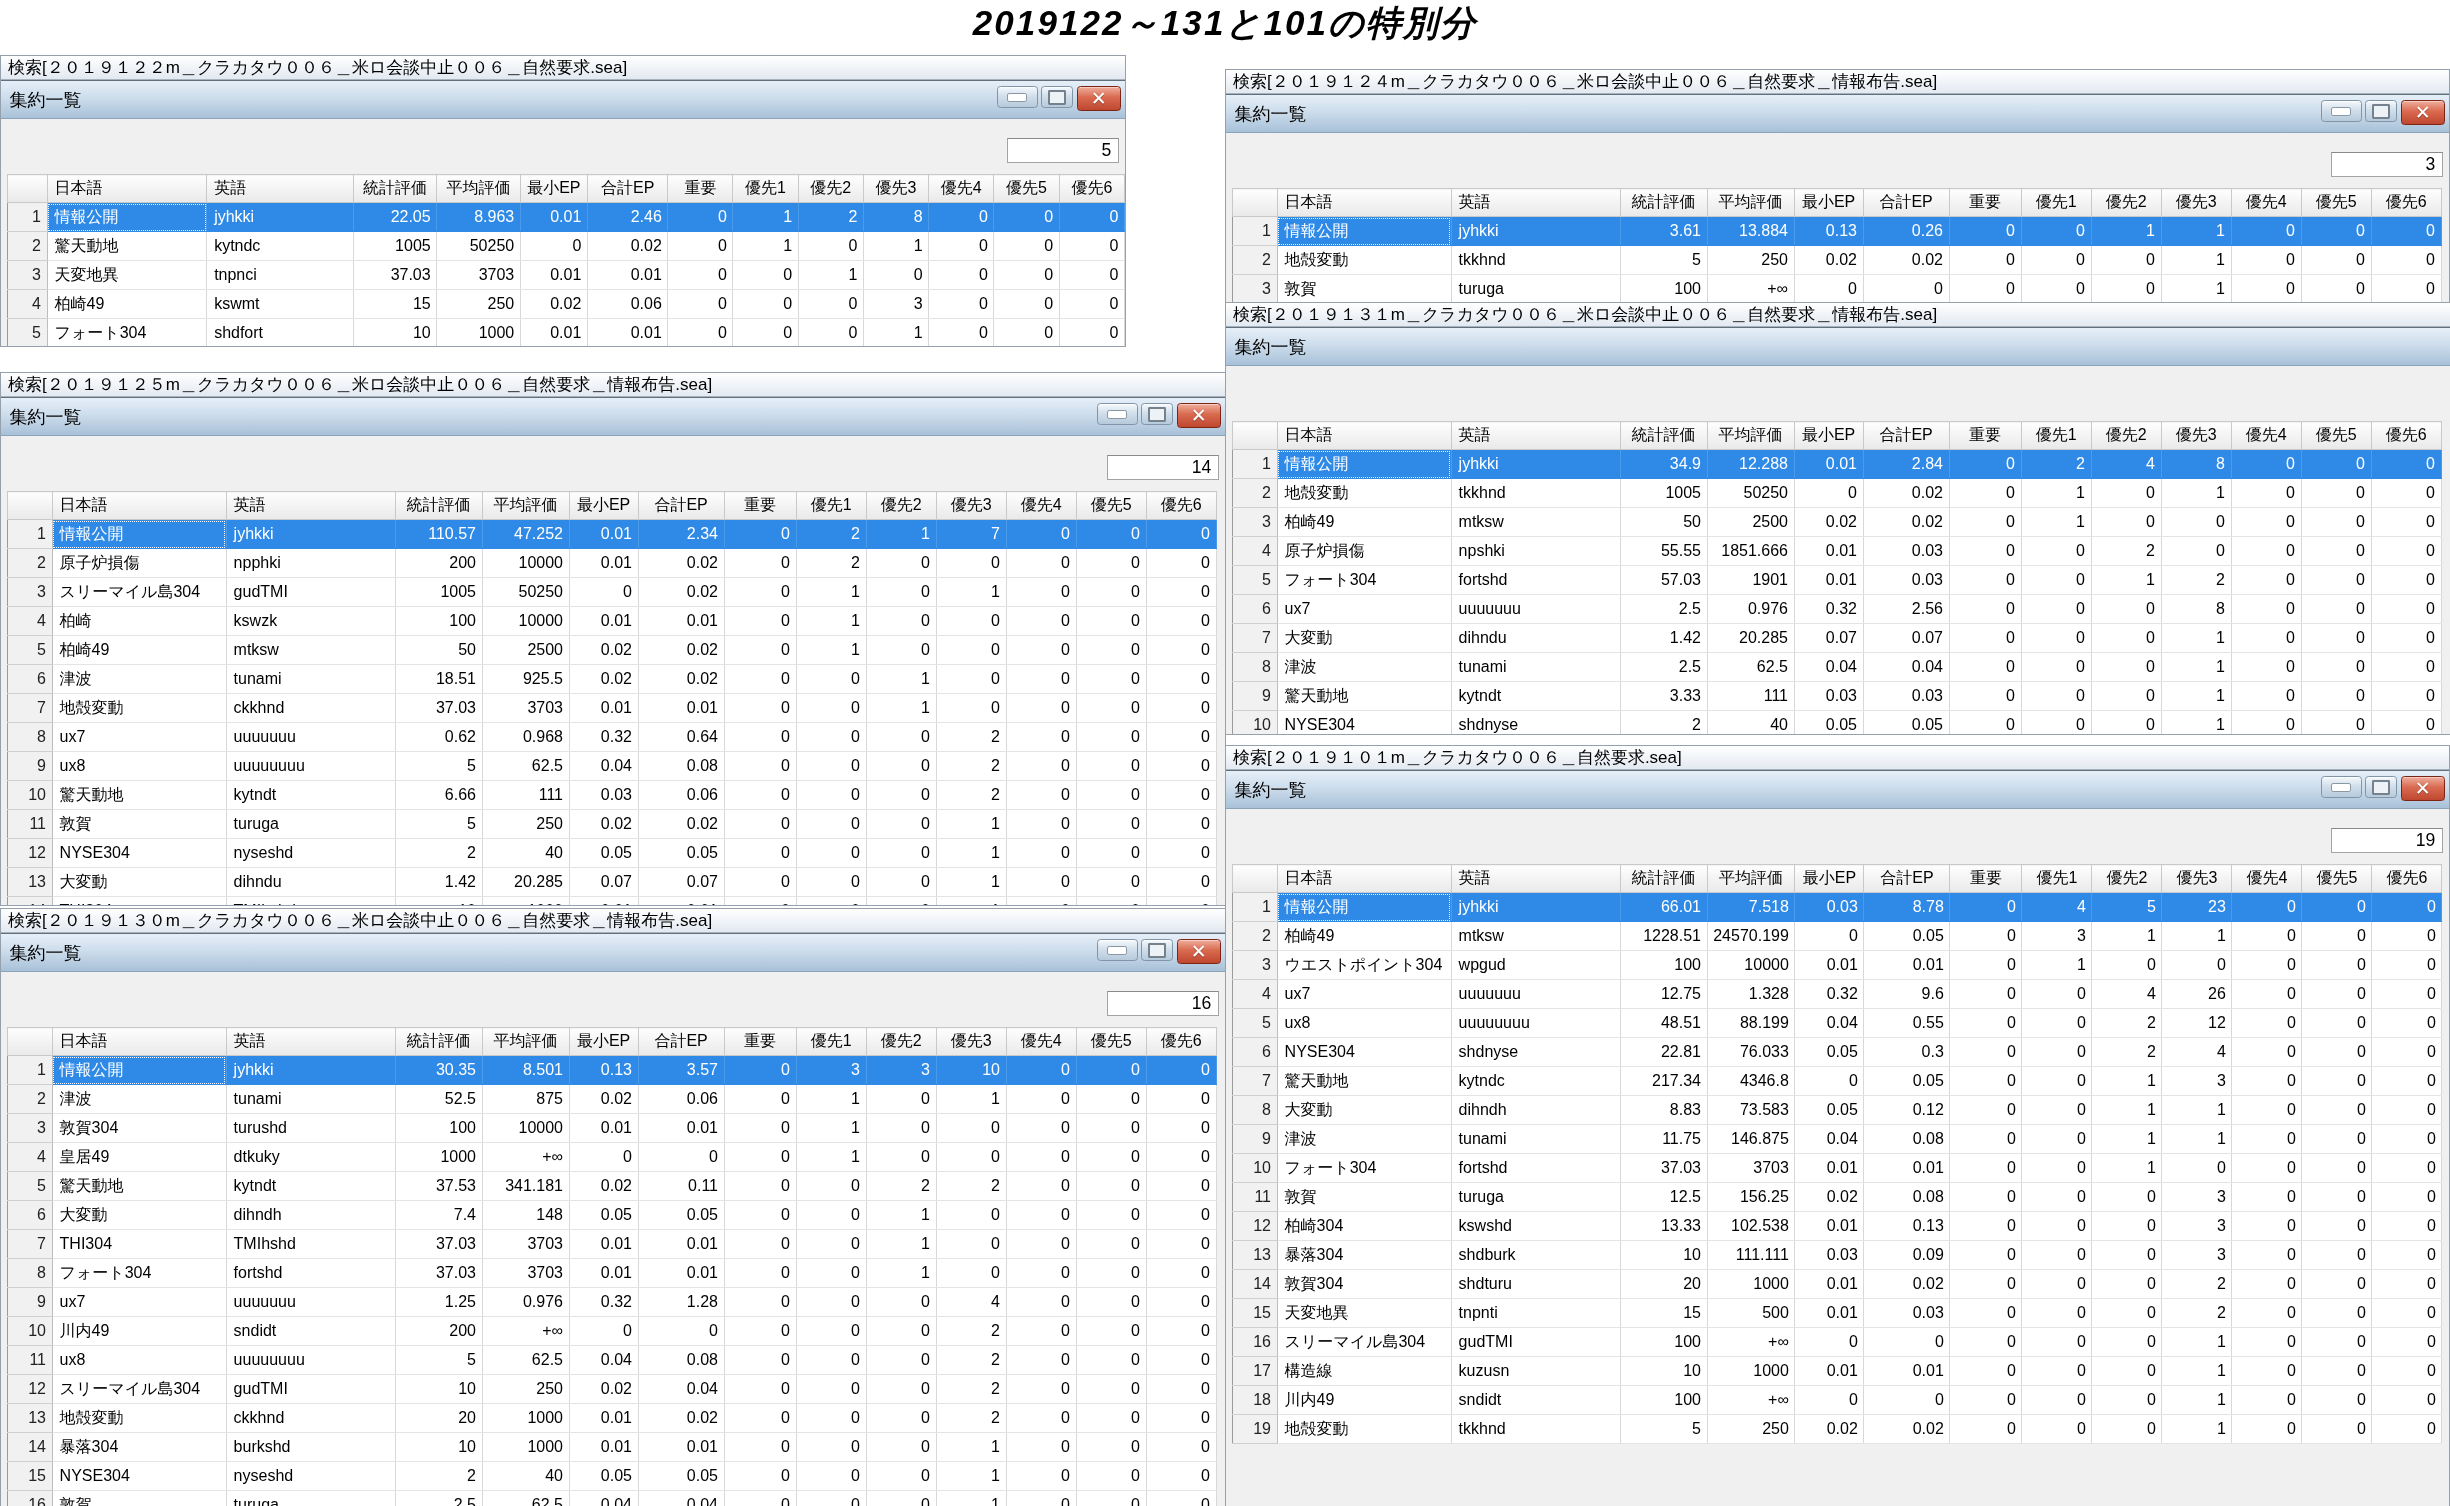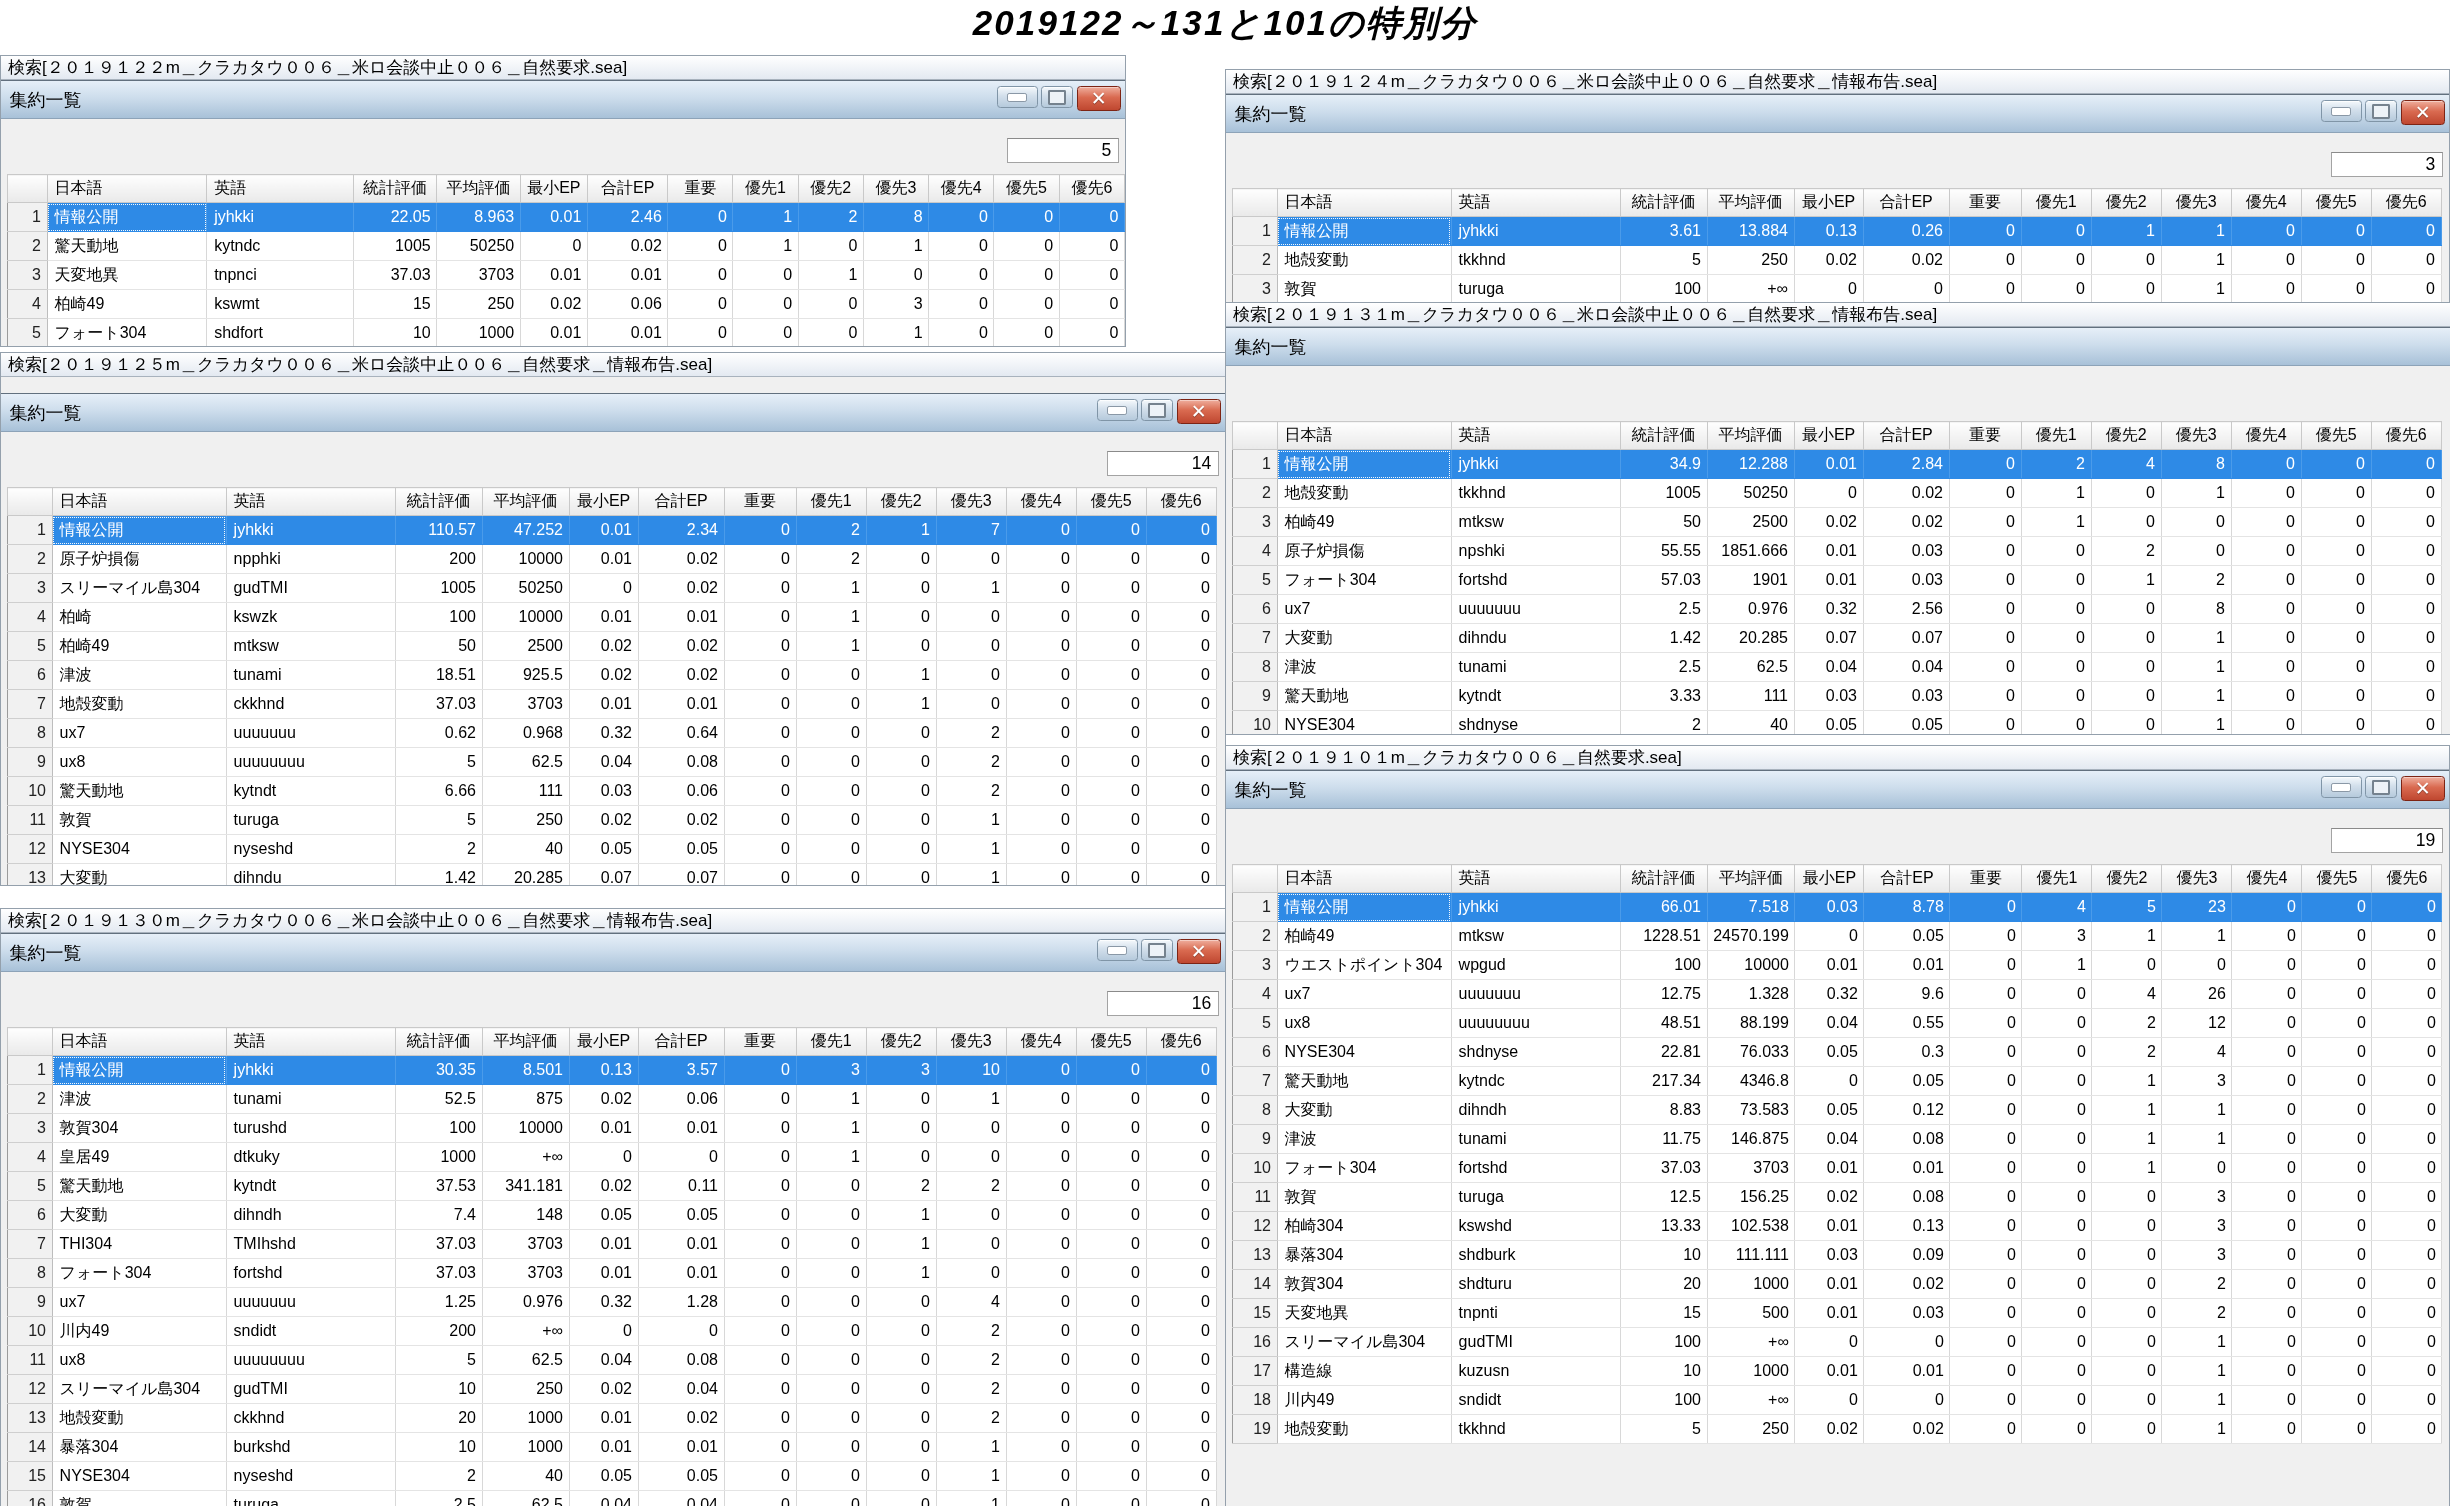--- a/index.html
+++ b/index.html
@@ -74,21 +74,21 @@
   .tbl td.num{text-align:right;}
   tr.sel td.jp,tr.sel td.en,tr.sel td.num{
     background:#2E8AE6;color:#ffffff;border-right-color:#4a9bea;border-bottom-color:#2E8AE6;
   }
   tr.sel td.jp{outline:1.4px dotted rgba(255,255,255,.95);outline-offset:-2.1px;}
   col.c-rn{width:45px;} col.c-jp{width:174px;} col.c-en{width:169px;}
   col.c-v1{width:87px;} col.c-v2{width:87px;} col.c-v3{width:69px;}
   col.c-v4{width:86px;} col.c-v5{width:72px;} col.c-p{width:70px;}
   
   #win-tl{left:0;   top:78;  width:1126px;height:292px;z-index:1;top:55px;}
-  #win-ml{left:0;   top:352px;width:1226px;height:534px;z-index:1;gap:16px;}
+  #win-ml{left:0;   top:372px;width:1226px;height:534px;z-index:1;}
   #win-bl{left:0;   top:908px;width:1226px;height:632px;z-index:1;}
   #win-tr{left:1225px;top:51px;  width:1225px;height:234px;z-index:2;margin-top:18px;}
   #win-mr{left:1225px;top:302px; width:1473px;height:433px;z-index:2;}
   #win-br{left:1225px;top:745px;width:1225px;height:762px;z-index:2;}
 </style>
 </head>
 <body>
 
 <div class="page-title">2019122～131と101の特別分</div>
 

